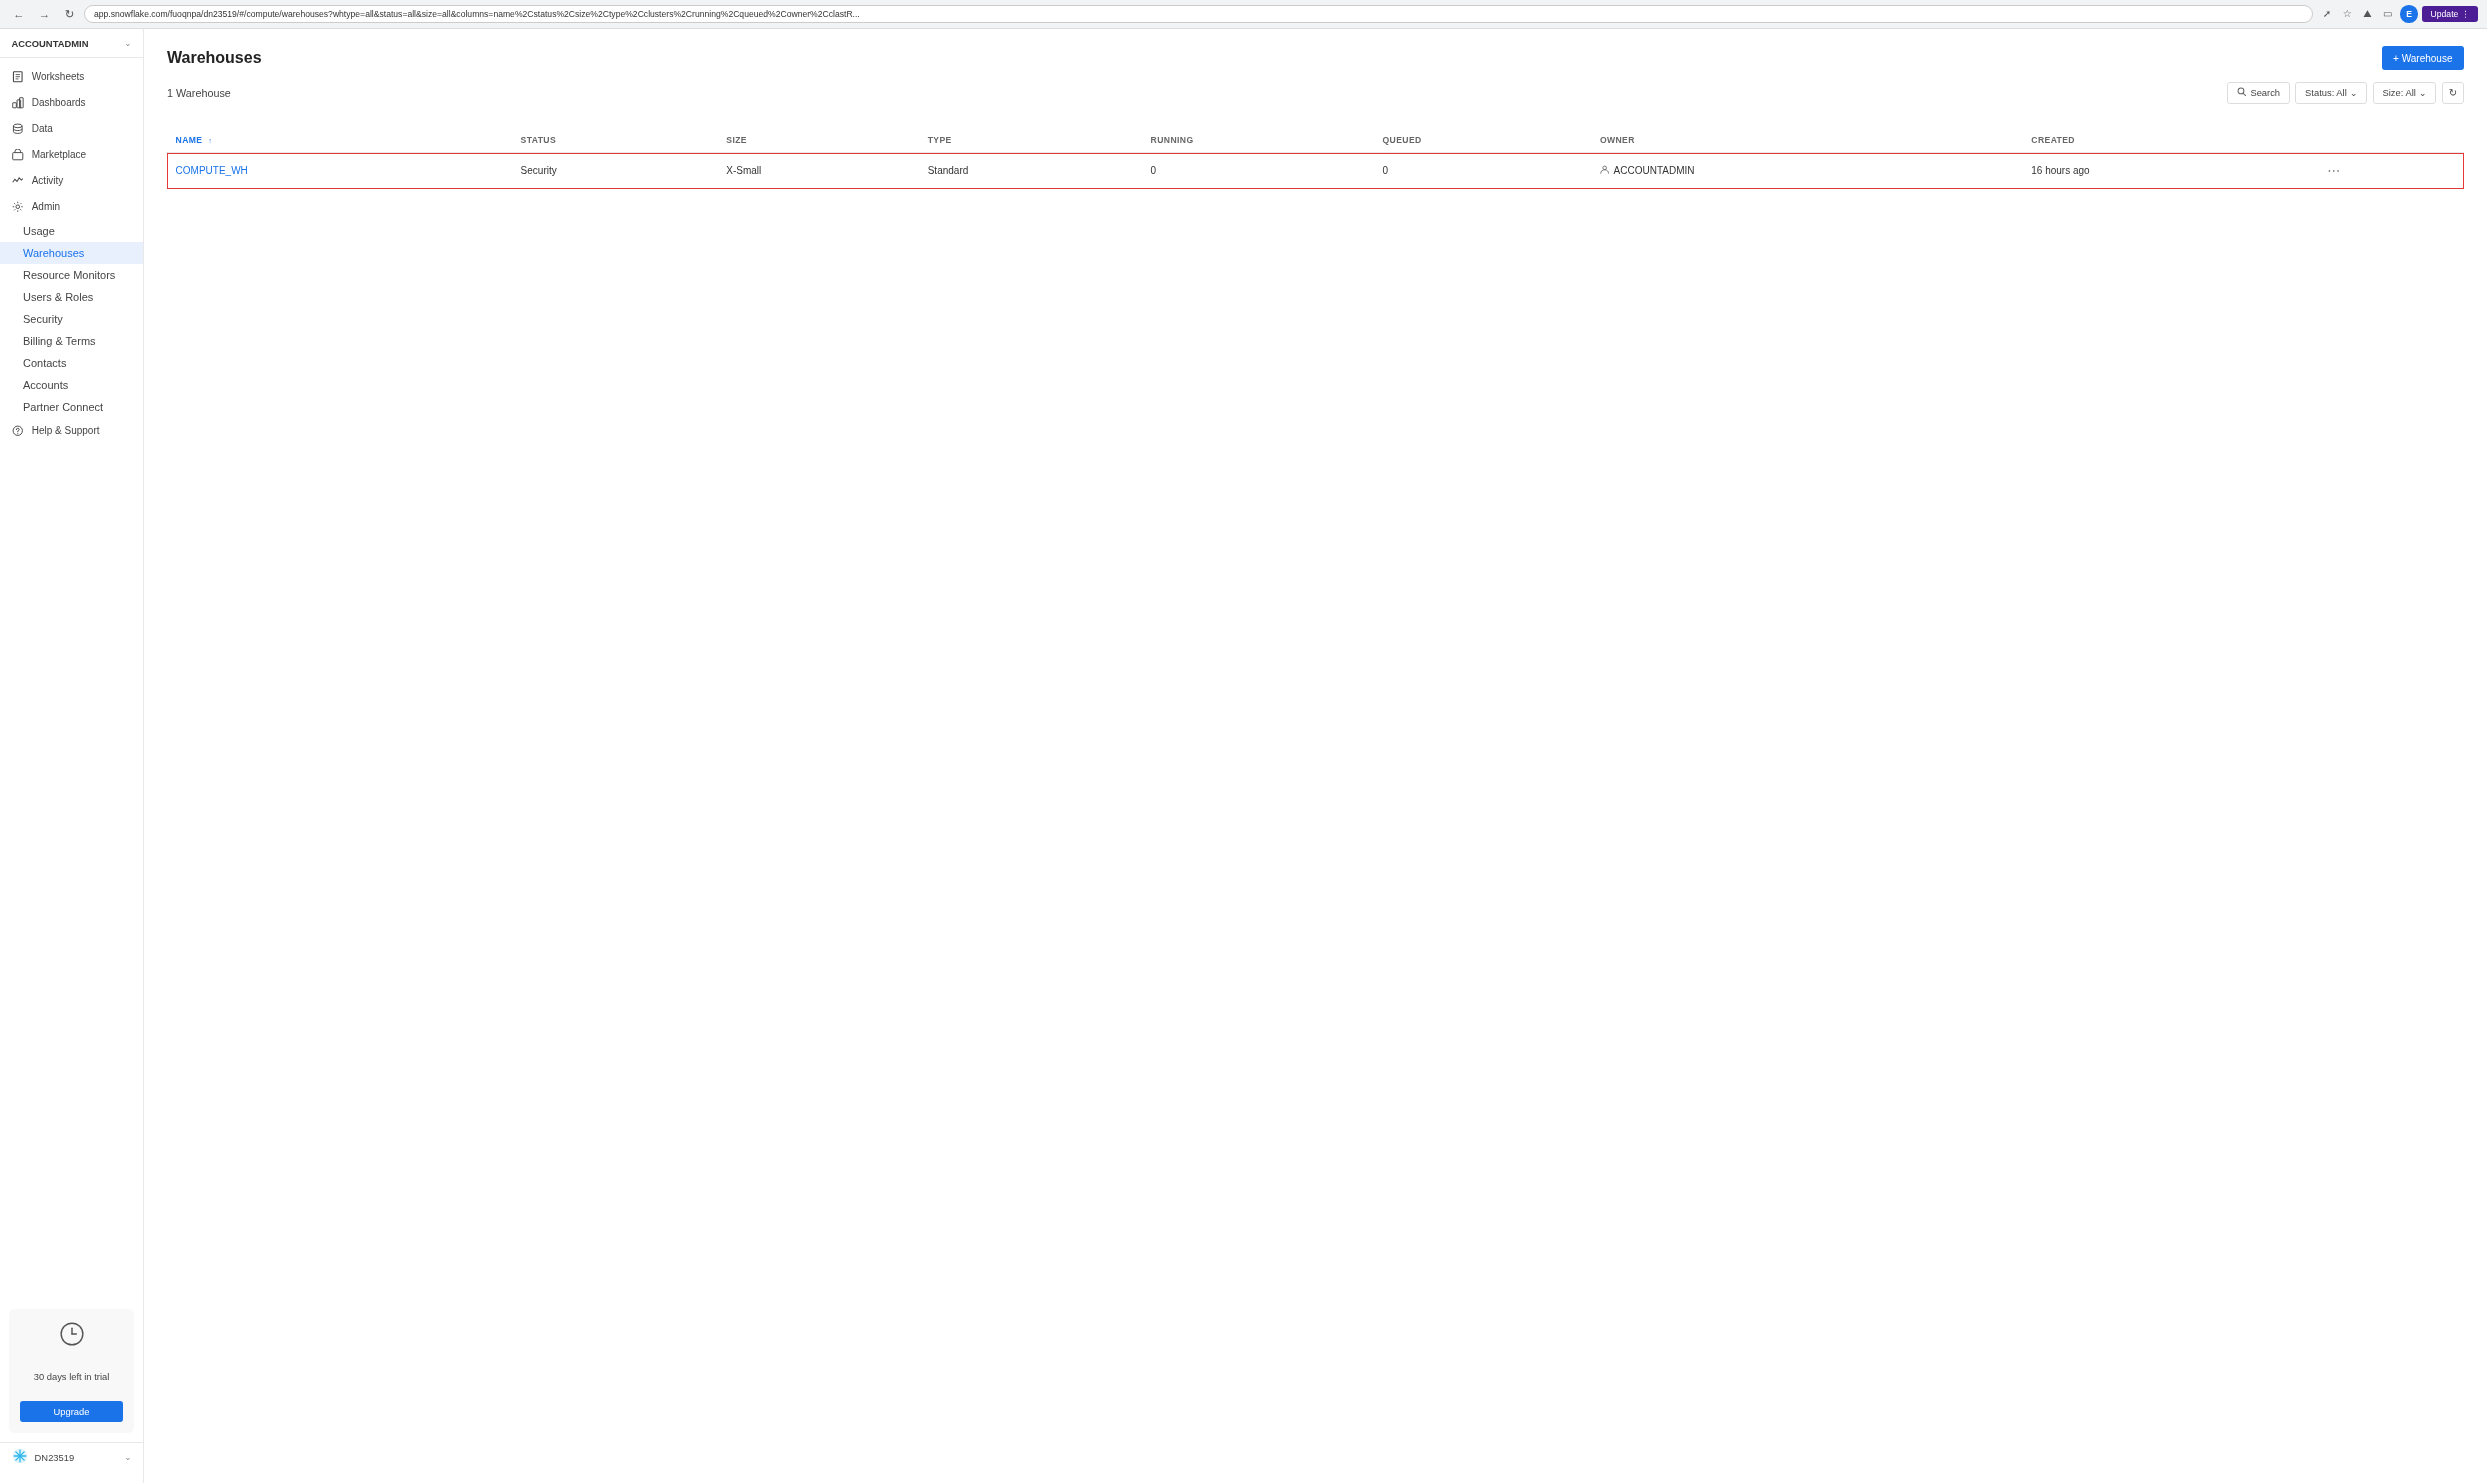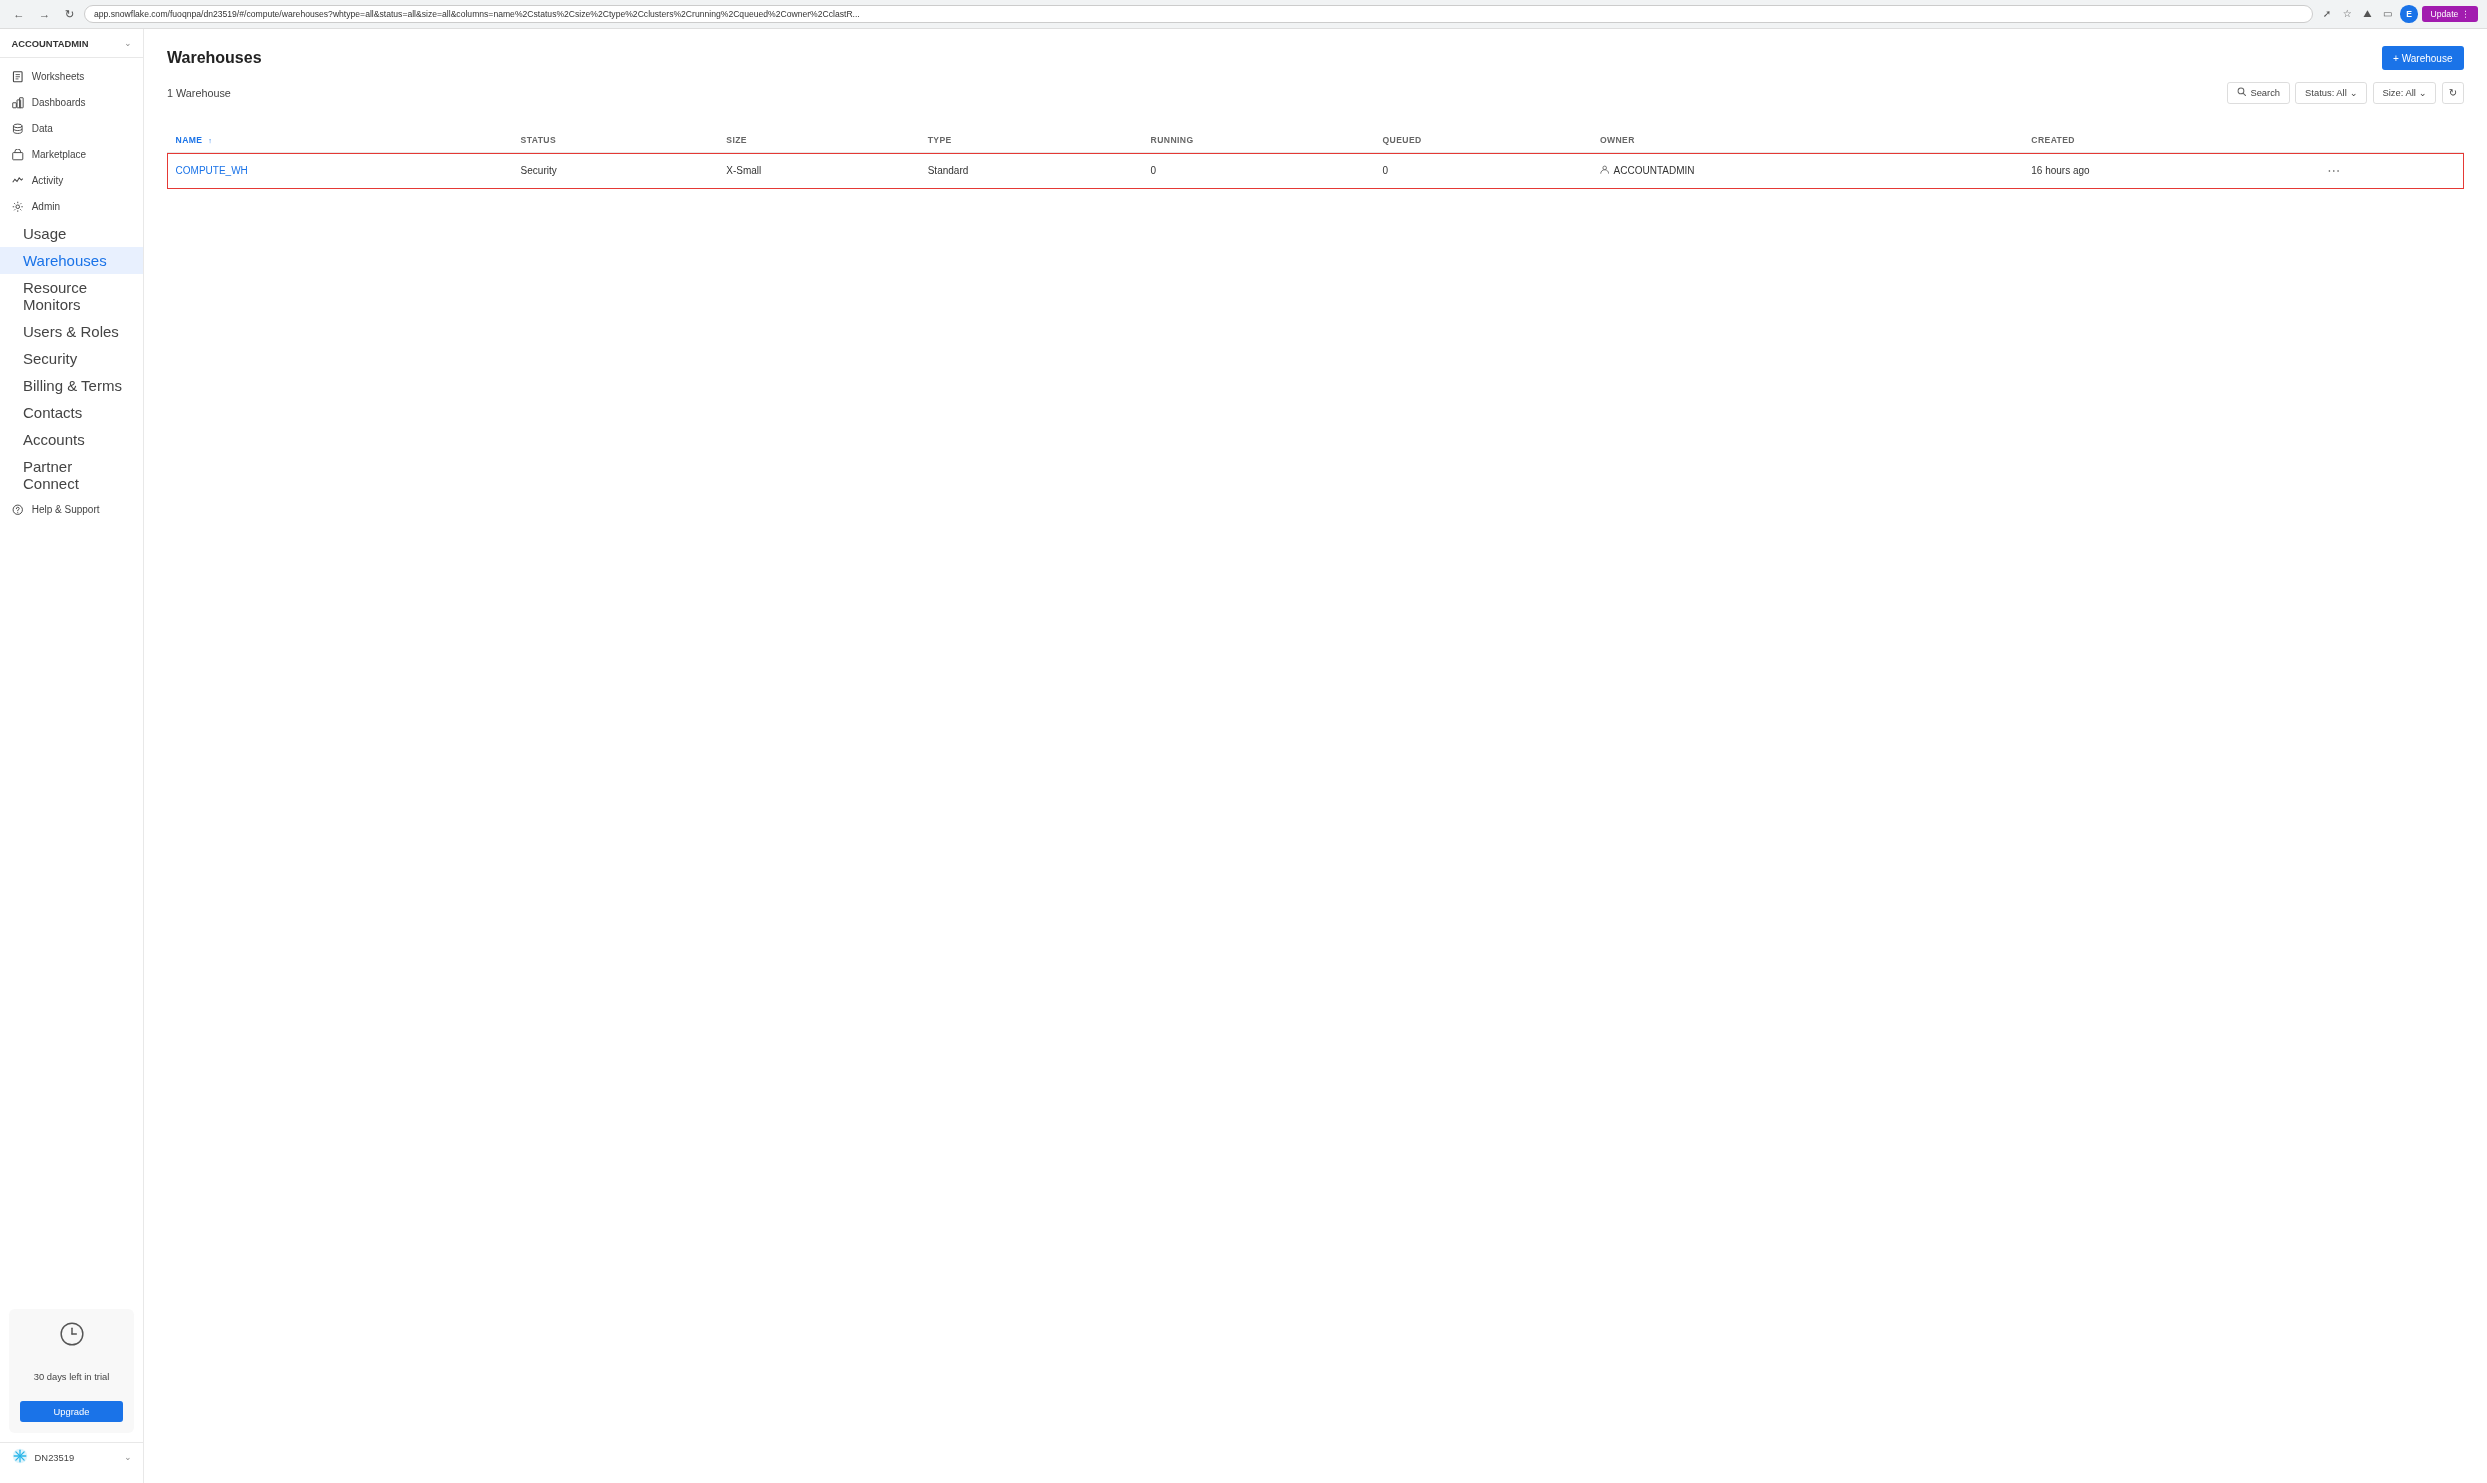--- a/index.html
+++ b/index.html
@@ -4,39 +4,39 @@
   <style>
     * { box-sizing: border-box; margin: 0; padding: 0; }
     body { font-family: -apple-system, BlinkMacSystemFont, 'Segoe UI', sans-serif; font-size: 10px; background: #fff; display: flex; flex-direction: column; height: 100vh; overflow: hidden; }
 
     
     .browser-chrome { background: #f1f3f4; border-bottom: 0.7px solid #ddd; padding: 4.3px 8.6px; display: flex; align-items: center; gap: 5.8px; height: 29px; }
     .browser-nav-btn { background: none; border: none; cursor: pointer; font-size: 11.5px; color: #555; padding: 1.4px 4.3px; border-radius: 2.9px; }
     .browser-url-bar { flex: 1; background: #fff; border: 0.7px solid #ccc; border-radius: 14.4px; padding: 2.9px 8.6px; font-size: 8.6px; color: #333; overflow: hidden; text-overflow: ellipsis; white-space: nowrap; }
     .browser-actions { display: flex; gap: 4.3px; align-items: center; }
     .browser-icon-btn { background: none; border: none; cursor: pointer; font-size: 10px; color: #555; padding: 2.2px 3.6px; border-radius: 2.9px; }
-    .update-btn { background: #a21caf; color: #fff; border: none; border-radius: 2.9px; padding: 2.9px 8.6px; font-size: 8.6px; cursor: pointer; display: flex; align-items: flex-start; gap: 2.9px; }
+    .update-btn { background: #4c1d95; color: #fff; border: none; border-radius: 2.9px; padding: 2.9px 8.6px; font-size: 8.6px; cursor: pointer; display: flex; align-items: flex-start; gap: 2.9px; }
     .avatar-circle { width: 17.3px; height: 17.3px; background: #1a73e8; color: #fff; border-radius: 50%; font-size: 8.6px; font-weight: bold; display: flex; align-items: center; justify-content: center; }
 
     
     .app-container { display: flex; flex: 1; overflow: hidden; }
 
     
     .sidebar { width: 144px; min-width: 144px; background: #fff; border-right: 0.7px solid #e8e8e8; display: flex; flex-direction: column; overflow-y: auto; padding-bottom: 11.5px; }
 
     .sidebar-header { display: flex; align-items: center; justify-content: space-between; padding: 8.6px 11.5px; border-bottom: 0.7px solid #e8e8e8; }
     .sidebar-account { font-size: 9.4px; font-weight: 600; color: #333; }
     .sidebar-chevron { color: #888; font-size: 8.6px; cursor: pointer; }
 
     .sidebar-nav { flex: 1; padding: 5.8px 0; }
     .nav-item { display: flex; align-items: center; gap: 7.2px; padding: 6.5px 11.5px; cursor: pointer; color: #444; font-size: 10px; border-radius: 0; text-decoration: none; }
     .nav-icon { width: 13px; height: 13px; display: flex; align-items: center; justify-content: center; color: inherit; flex-shrink: 0; }
 
     .admin-section { padding: 0; }
-    .admin-sub-item { padding: 5px 11.5px 5px 23px; cursor: pointer; color: #444; font-size: 15px; display: block; }
+    .admin-sub-item { padding: 5px 11.5px 5px 23px; cursor: pointer; color: #444; font-size: 11px; display: block; }
     .admin-sub-item.active { background: #e8f0fe; color: #1a73e8; font-weight: 500; }
 
     .sidebar-trial { margin: 8.6px; background: #f8f8f8; border-radius: 5.8px; padding: 11.5px; display: flex; flex-direction: column; align-items: center; gap: 19px; }
     .trial-clock { font-size: 20px; color: #555; }
     .trial-text { font-size: 9.4px; color: #444; text-align: center; }
     .upgrade-btn { background: #1a73e8; color: #fff; border: none; border-radius: 2.9px; padding: 5px 14.4px; font-size: 9.4px; cursor: pointer; width: 100%; }
 
     .sidebar-footer { padding: 5.8px 11.5px; border-top: 0.7px solid #e8e8e8; display: flex; align-items: center; gap: 5.8px; margin-top: auto; }
     .snowflake-logo { width: 17.3px; height: 17.3px; color: #29b5e8; font-size: 11.5px; }
     .org-name { font-size: 9.4px; color: #444; font-weight: 500; }

